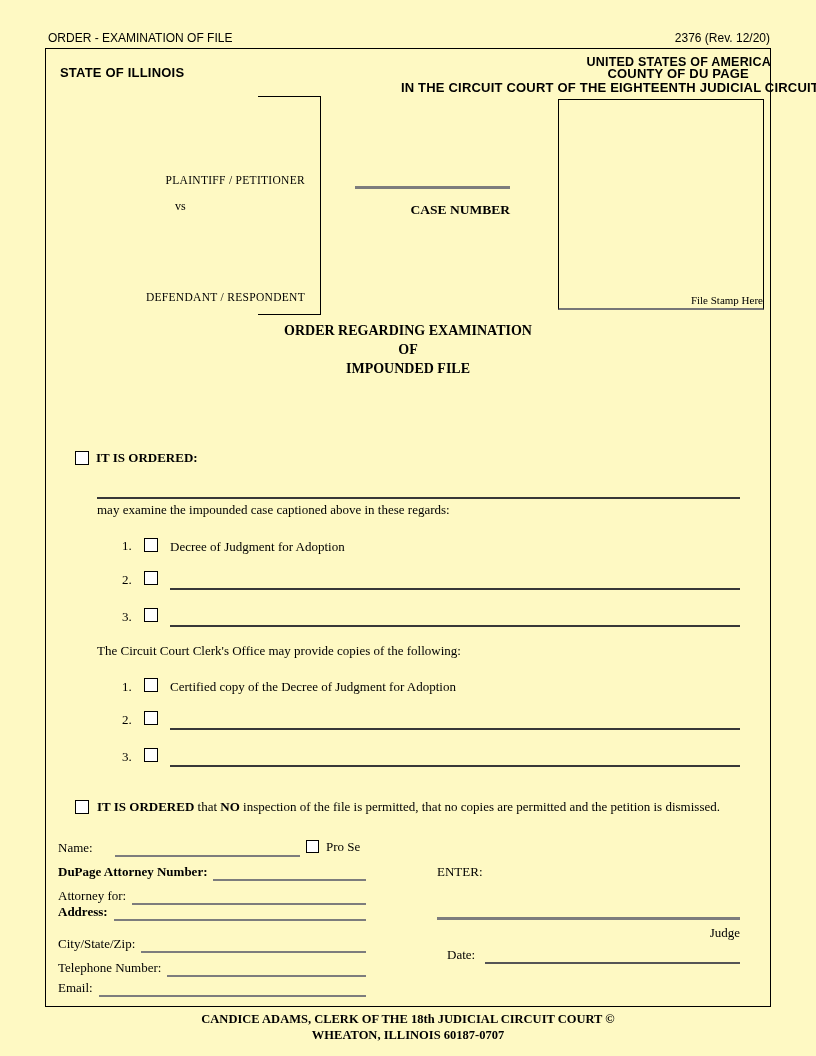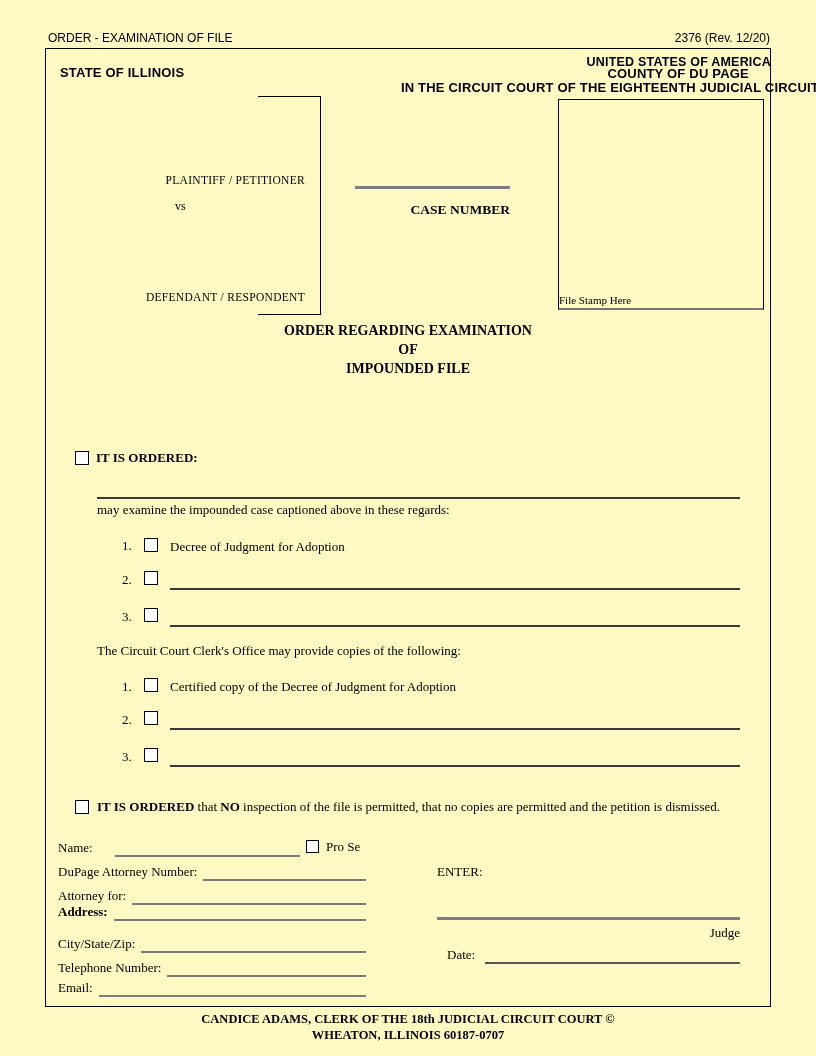--- a/index.html
+++ b/index.html
@@ -13,21 +13,21 @@
   .pagebox{left:45px;top:48px;width:726px;height:959px;border:1.5px solid #000;box-sizing:border-box;}
   .hdr{font-weight:bold;font-size:13px;letter-spacing:.2px;}
   .center{text-align:right;}
   .right{text-align:right;}
   .capl{font-size:11.5px;letter-spacing:.3px;}
   .bracket{left:258px;top:96px;width:62px;height:217px;
            border-top:1.5px solid #000;border-right:1.5px solid #000;border-bottom:1.5px solid #000;}
   .caseline{left:355px;top:186px;width:155px;height:3px;background:#7d7d7d;}
   .fsbox{left:558px;top:99px;width:206px;height:211px;border:1.5px solid #000;
          border-bottom:2.5px solid #777;box-sizing:border-box;}
-  .fslabel{position:absolute;bottom:2px;left:0;width:100%;text-align:left;font-size:11px;}
+  .fslabel{position:absolute;bottom:2px;left:0;width:100%;text-align:right;font-size:11px;}
   .title{left:45px;top:321px;width:726px;text-align:center;font-weight:bold;font-size:14px;line-height:19px;}
   .body13{font-size:13px;}
   .cb{width:14px;height:14px;border:1.5px solid #000;background:#fff;box-sizing:border-box;}
   .blankline{border-bottom:2px solid #383838;}
   .fill{border-bottom:2px solid #7d7d7d;}
   .itemnum{font-size:13px;}
   .fieldrow{left:58px;width:308px;display:flex;font-size:13px;}
   .fieldrow .grow{flex:1 1 auto;margin-left:6px;height:15px;}
   .footer{left:0;top:1012px;width:816px;text-align:center;font-weight:bold;font-size:12.5px;line-height:15.5px;}
 </style>
@@ -102,21 +102,21 @@
   <div class="abs cb" style="left:75px;top:800px;"></div>
   <div class="abs body13" style="left:97px;top:798px;width:650px;line-height:17px;">
     <span class="b">IT IS ORDERED</span><span> that </span><span class="b">NO</span><span> inspection of the file is permitted, that no copies are permitted and the petition is dismissed.</span>
   </div>
 
   <div class="abs body13" style="left:58px;top:840px;">Name:</div>
   <div class="abs fill" style="left:115px;top:841px;width:185px;height:14px;"></div>
   <div class="abs cb" style="left:306px;top:840px;width:13px;height:13px;"></div>
   <div class="abs body13" style="left:326px;top:839px;">Pro Se</div>
 
-  <div class="abs fieldrow" style="top:864px;">
+  <div class="abs fieldrow" style="top:864px;font-weight:bold;">
     <span>DuPage Attorney Number:</span>
     <div class="grow fill"></div>
   </div>
   <div class="abs fieldrow" style="top:888px;">
     <span>Attorney for:</span>
     <div class="grow fill"></div>
   </div>
   <div class="abs fieldrow" style="top:904px;font-weight:bold;">
     <span>Address:</span>
     <div class="grow fill"></div>

